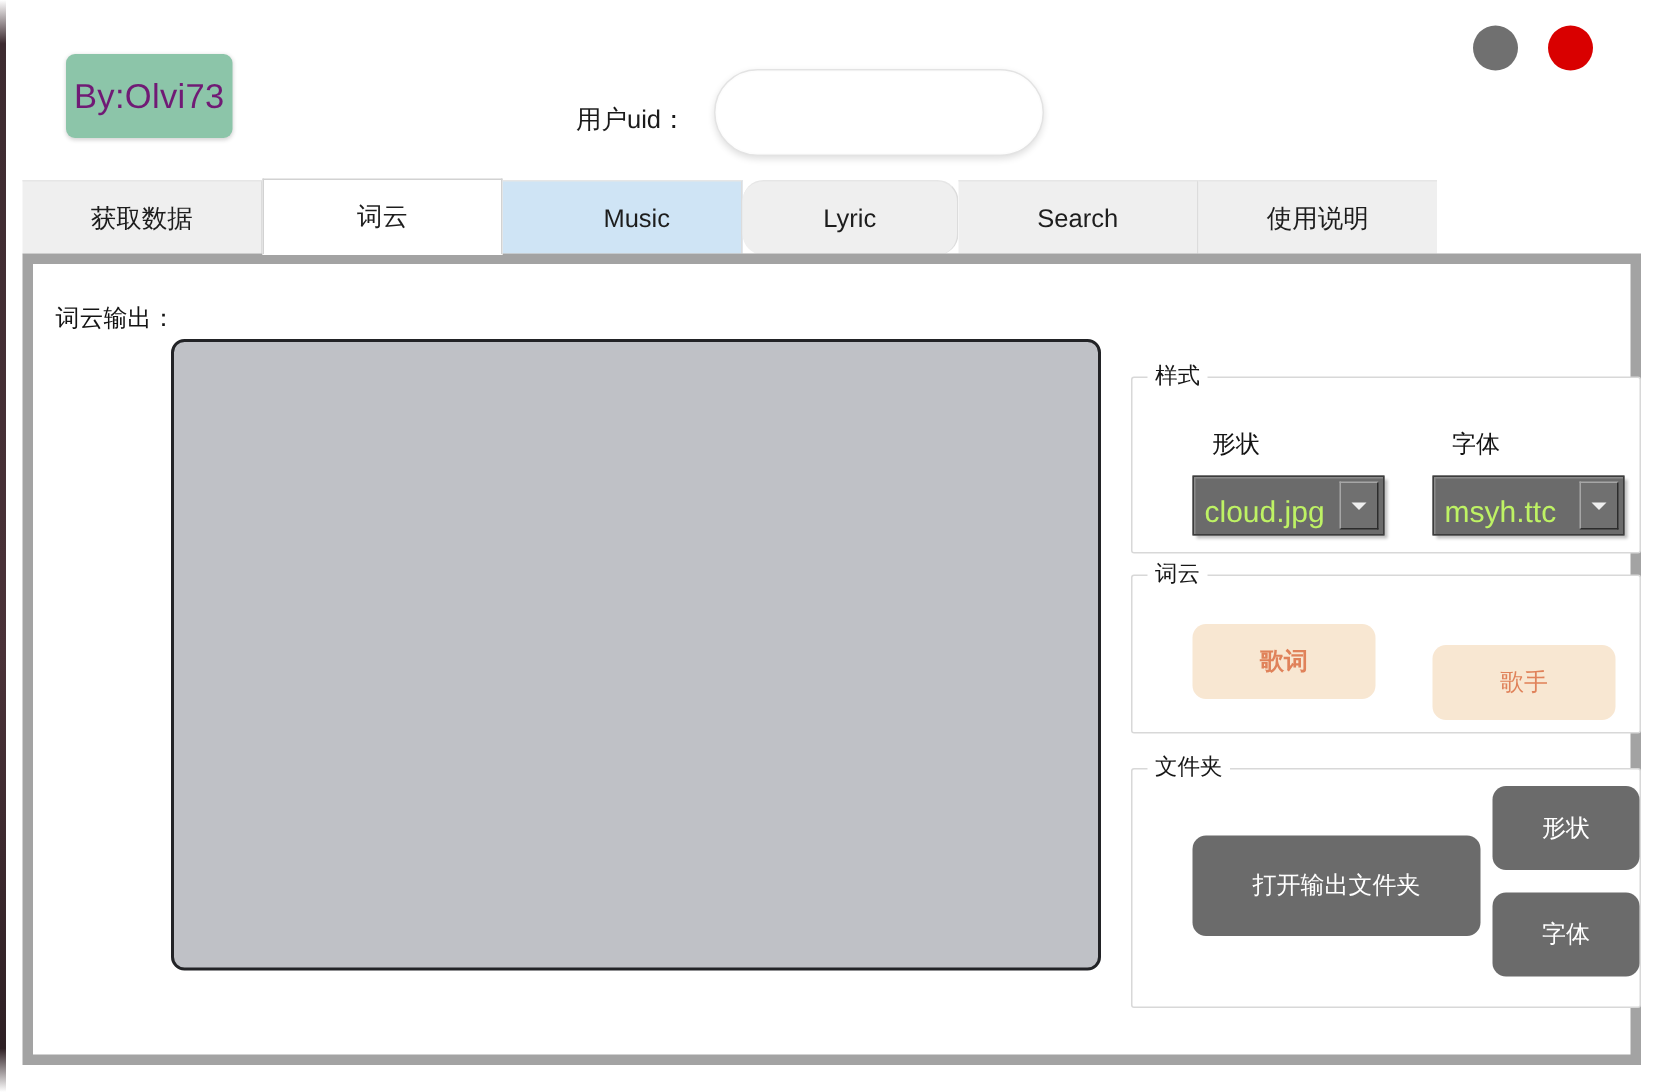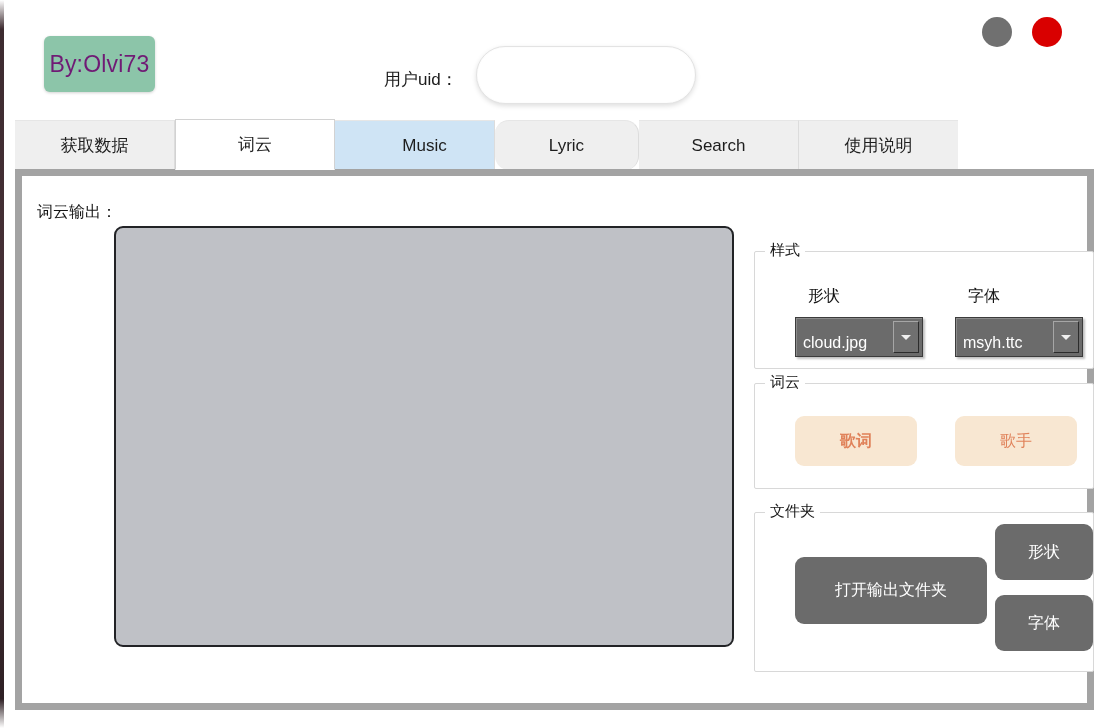--- a/index.html
+++ b/index.html
@@ -183,22 +183,22 @@
     box-shadow: inset 1px 1px 0 #8b8b8b, 2px 2px 2px rgba(0,0,0,.25);
     display: flex;
     align-items: center;
     cursor: pointer;
   }
   #shape-combo { left: 40px; }
   #font-combo  { left: 200px; }
   .combo-value {
     flex: 1;
     padding-left: 7px;
-    font-size: 16px;
-    color: #ffffff;
+    font-size: 20px;
+    color: #bef264;
     white-space: nowrap;
     overflow: hidden;
     margin-top: 11px;
   }
   .combo-arrow-btn {
     width: 26px; height: 32px;
     margin-right: 3px;
     background: #707070;
     border-top: 1px solid #a6a6a6;
     border-left: 1px solid #a6a6a6;
@@ -223,21 +223,21 @@
     width: 122px; height: 50px;
     background: #f8e7d2;
     border: none;
     border-radius: 9px;
     color: #e0825a;
     font-size: 16px;
     cursor: pointer;
     font-family: "Liberation Sans", sans-serif;
   }
   #lyrics-cloud-button { left: 40px; font-weight: bold; }
-  #artist-cloud-button { left: 200px; }
+  #artist-cloud-button { left: 200px; margin-top: 14px; }
 
   
   .gray-button {
     position: absolute;
     background: #6b6b6b;
     border: none;
     border-radius: 9px;
     color: #ffffff;
     font-size: 16px;
     cursor: pointer;

